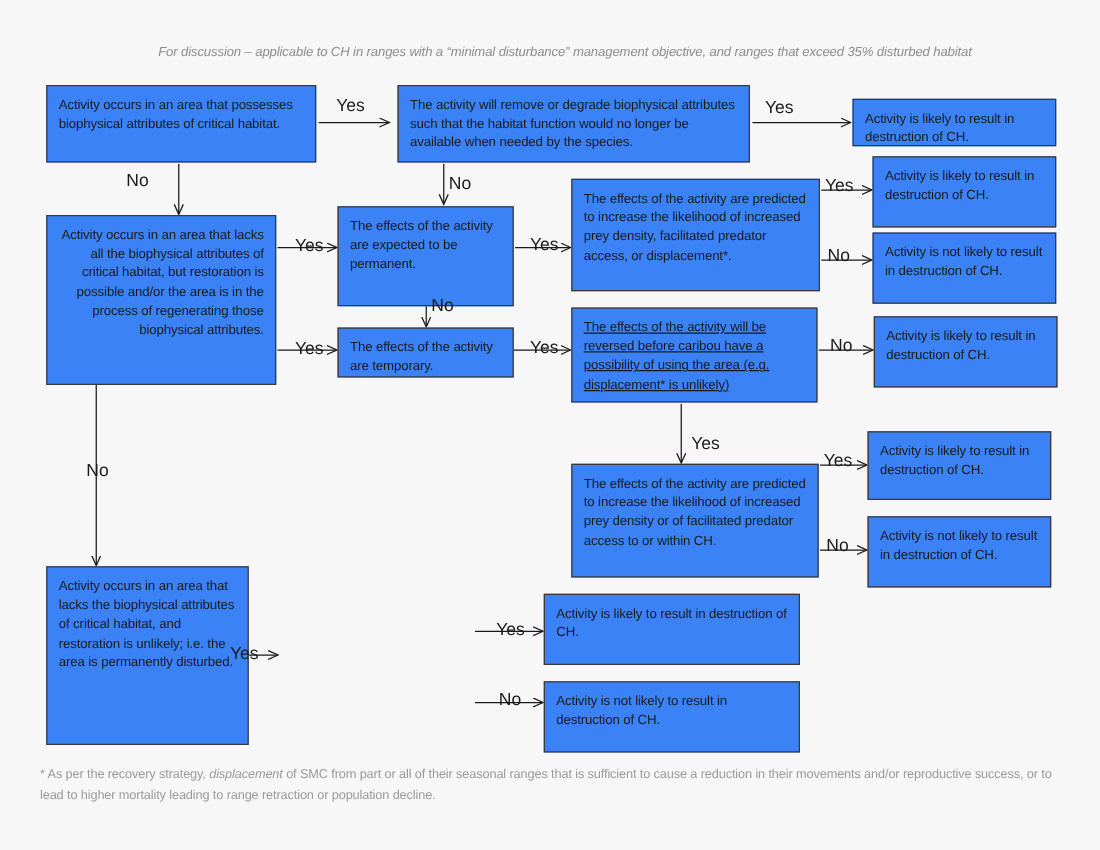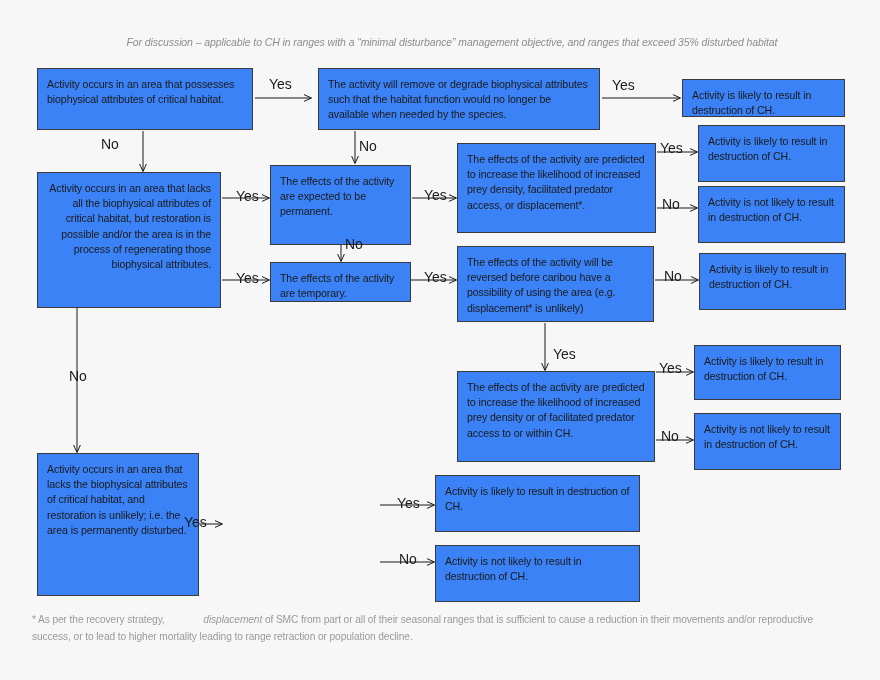--- a/index.html
+++ b/index.html
@@ -53,21 +53,21 @@
   .foot {
     position: absolute;
     left: 32px;
     top: 611px;
     width: 812px;
     font-size: 10.2px;
     line-height: 17px;
     color: #9a9a9a;
     letter-spacing: -0.1px;
   }
-  .foot i { font-style: italic; margin-left: 36px; }
+  .foot i { font-style: italic; }
 </style>
 </head>
 <body>
 
 <div id="page">
 
   <div class="hdr">For discussion – applicable to CH in ranges with a “minimal disturbance” management objective, and ranges that exceed 35% disturbed habitat</div>
 
   <svg id="wires" viewBox="0 0 880 680">
     <defs>
@@ -127,21 +127,21 @@
   </div>
 
   <div class="box" style="left:698px; top:186px; width:147px; height:57px;">
     <span><span>Activity is </span><b>not</b><span> likely to result in destruction of CH.</span></span>
   </div>
 
   <div class="box" style="left:270px; top:262px; width:141px; height:40px;">
     <span>The effects of the activity are temporary.</span>
   </div>
 
-  <div class="box" style="left:457px; top:246px; width:197px; height:76px;">
+  <div class="box" style="left:457px; top:246px; width:197px; height:76px;text-decoration:underline;">
     <span>The effects of the activity will be reversed before caribou have a possibility of using the area (e.g. displacement* is unlikely)</span>
   </div>
 
   <div class="box" style="left:699px; top:253px; width:147px; height:57px;">
     <span>Activity is likely to result in destruction of CH.</span>
   </div>
 
   <div class="box" style="left:457px; top:371px; width:198px; height:91px;">
     <span>The effects of the activity are predicted to increase the likelihood of increased prey density or of facilitated predator access to or within CH.</span>
   </div>

